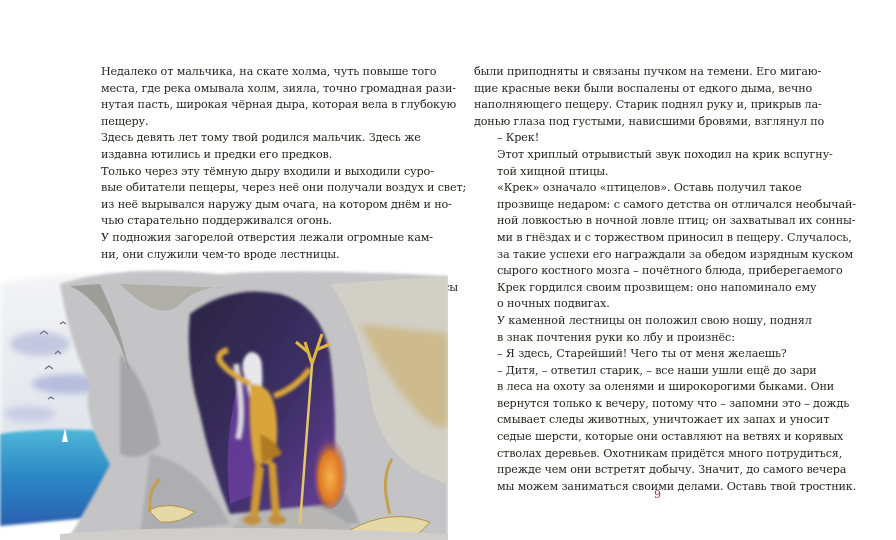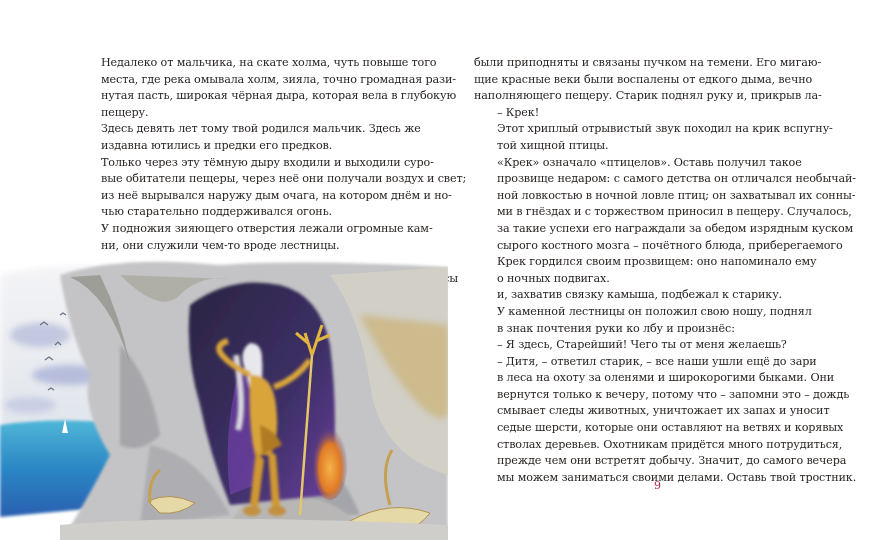--- a/index.html
+++ b/index.html
@@ -1,18 +1,18 @@
 <!DOCTYPE html>
 <html><head>
   <meta charset="utf-8">
   <style>
     html, body { margin:0; padding:0; }
     body { width:896px; height:540px; background:#ffffff; position:relative; overflow:hidden;
            font-family:"DejaVu Serif","Liberation Serif",serif; color:#2a2522; }
-    .page { position:absolute; top:3px; height:456px; }
+    .page { position:absolute; top:12px; height:456px; }
     .page-left { left:0; width:448px; }
     .page-right { left:448px; width:448px; }
     .text-block { position:absolute; font-size:11.2px; line-height:16.6px; text-align:justify; }
     .left-text { left:78px; top:52px; width:312px; }
     .right-text { left:26px; top:52px; width:310px; }
     .text-block p { margin:0; text-indent:23px; }
     .text-block p.noindent { text-indent:0; }
     .text-block p .ln { display:block; text-align:justify; text-align-last:justify; white-space:nowrap; letter-spacing:-0.15px; }
     .text-block p .ln.last { text-align-last:left; }
     .page-number { position:absolute; left:206px; top:476px; font-size:11px; color:#b0285a; }
@@ -33,21 +33,21 @@
         <span class="ln">Здесь девять лет тому твой родился мальчик. Здесь же</span>
         <span class="ln last">издавна ютились и предки его предков.</span>
       </p>
       <p>
         <span class="ln">Только через эту тёмную дыру входили и выходили суро-</span>
         <span class="ln">вые обитатели пещеры, через неё они получали воздух и свет;</span>
         <span class="ln">из неё вырывался наружу дым очага, на котором днём и но-</span>
         <span class="ln last">чью старательно поддерживался огонь.</span>
       </p>
       <p>
-        <span class="ln">У подножия зияющего отверстия лежали огромные кам-</span>
+        <span class="ln">У подножия загорелой отверстия лежали огромные кам-</span>
         <span class="ln last">ни, они служили чем-то вроде лестницы.</span>
       </p>
       <p>
         <span class="ln">На пороге пещеры показался высокий, сухощавый старик</span>
         <span class="ln last">с загорелой морщинистой кожей. Его длинные седые волосы</span>
       </p>
     </div>
 
   <div class="illustration">
     <svg width="448" height="288" viewBox="0 0 448 288" xmlns="http://www.w3.org/2000/svg">
@@ -144,20 +144,21 @@
     </svg>
   </div>
 </div>
 
 <div class="page page-right">
   <div class="text-block right-text" id="right-text">
       <p class="noindent">
         <span class="ln">были приподняты и связаны пучком на темени. Его мигаю-</span>
         <span class="ln">щие красные веки были воспалены от едкого дыма, вечно</span>
         <span class="ln">наполняющего пещеру. Старик поднял руку и, прикрыв ла-</span>
+        <span class="ln">донью глаза под густыми, нависшими бровями, взглянул по</span>
       </p>
       <p>
         <span class="ln last">– Крек!</span>
       </p>
       <p>
         <span class="ln">Этот хриплый отрывистый звук походил на крик вспугну-</span>
         <span class="ln last">той хищной птицы.</span>
       </p>
       <p>
         <span class="ln">«Крек» означало «птицелов». Оставь получил такое</span>
@@ -165,21 +166,20 @@
         <span class="ln">ной ловкостью в ночной ловле птиц; он захватывал их сонны-</span>
         <span class="ln">ми в гнёздах и с торжеством приносил в пещеру. Случалось,</span>
         <span class="ln">за такие успехи его награждали за обедом изрядным куском</span>
         <span class="ln">сырого костного мозга – почётного блюда, приберегаемого</span>
       </p>
       <p>
         <span class="ln">Крек гордился своим прозвищем: оно напоминало ему</span>
         <span class="ln last">о ночных подвигах.</span>
       </p>
       <p>
-        <span class="ln last">и, захватив связку камыша, подбежал к старику.</span>
       </p>
       <p>
         <span class="ln">У каменной лестницы он положил свою ношу, поднял</span>
         <span class="ln last">в знак почтения руки ко лбу и произнёс:</span>
       </p>
       <p>
         <span class="ln last">– Я здесь, Старейший! Чего ты от меня желаешь?</span>
       </p>
       <p>
         <span class="ln">– Дитя, – ответил старик, – все наши ушли ещё до зари</span>

